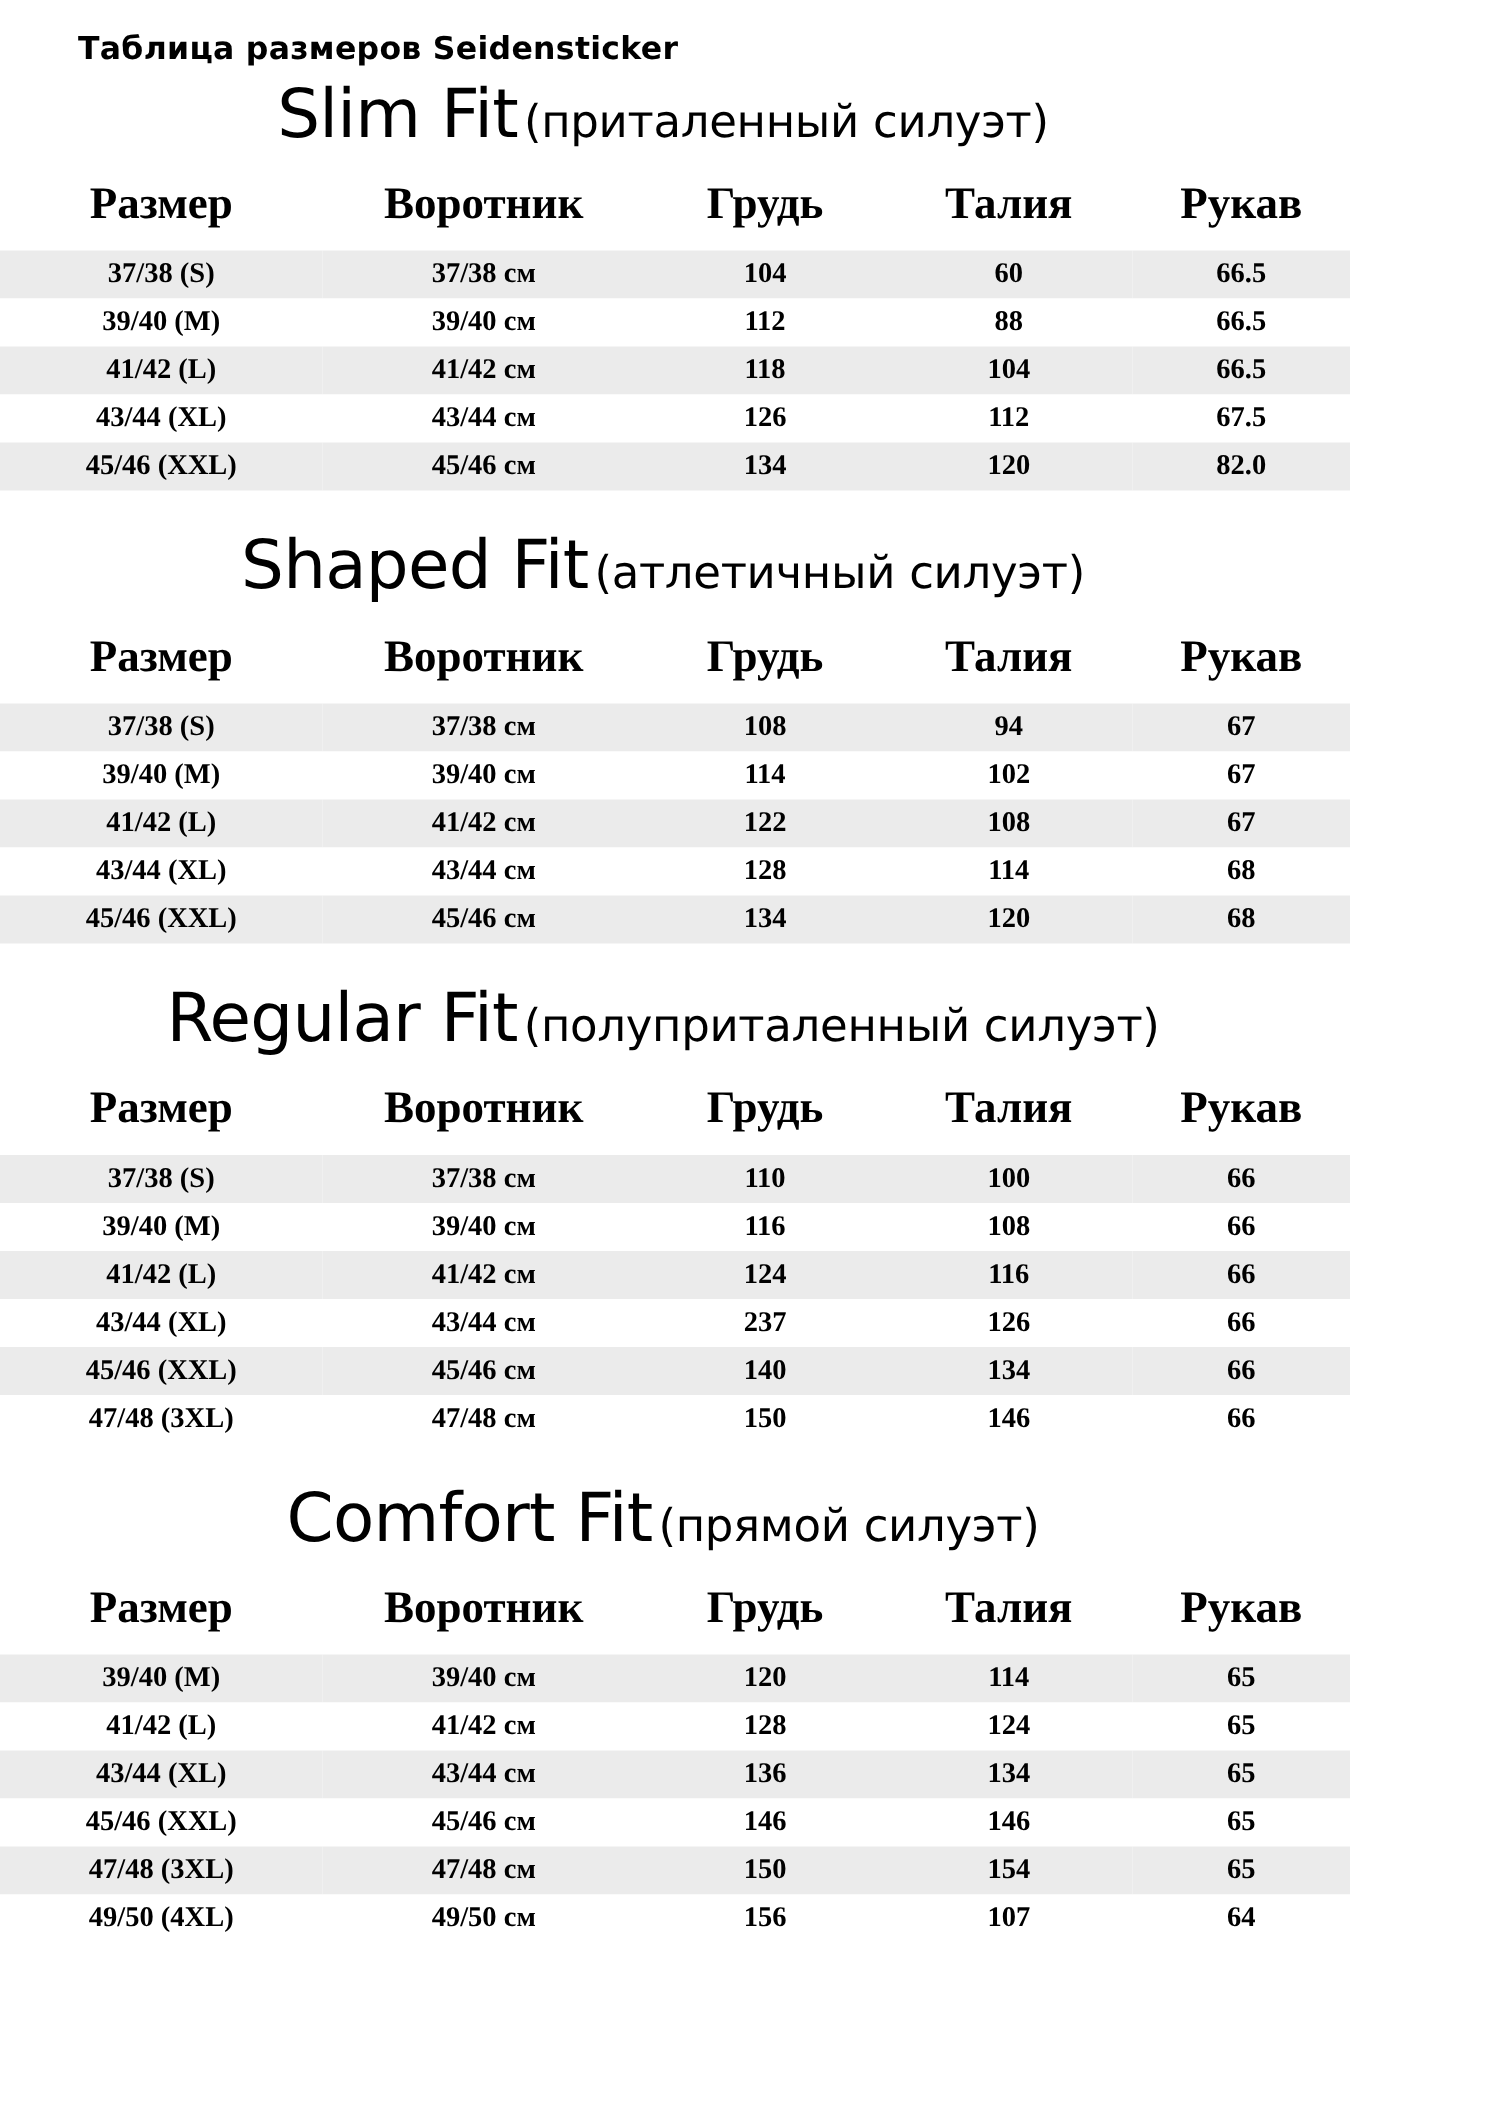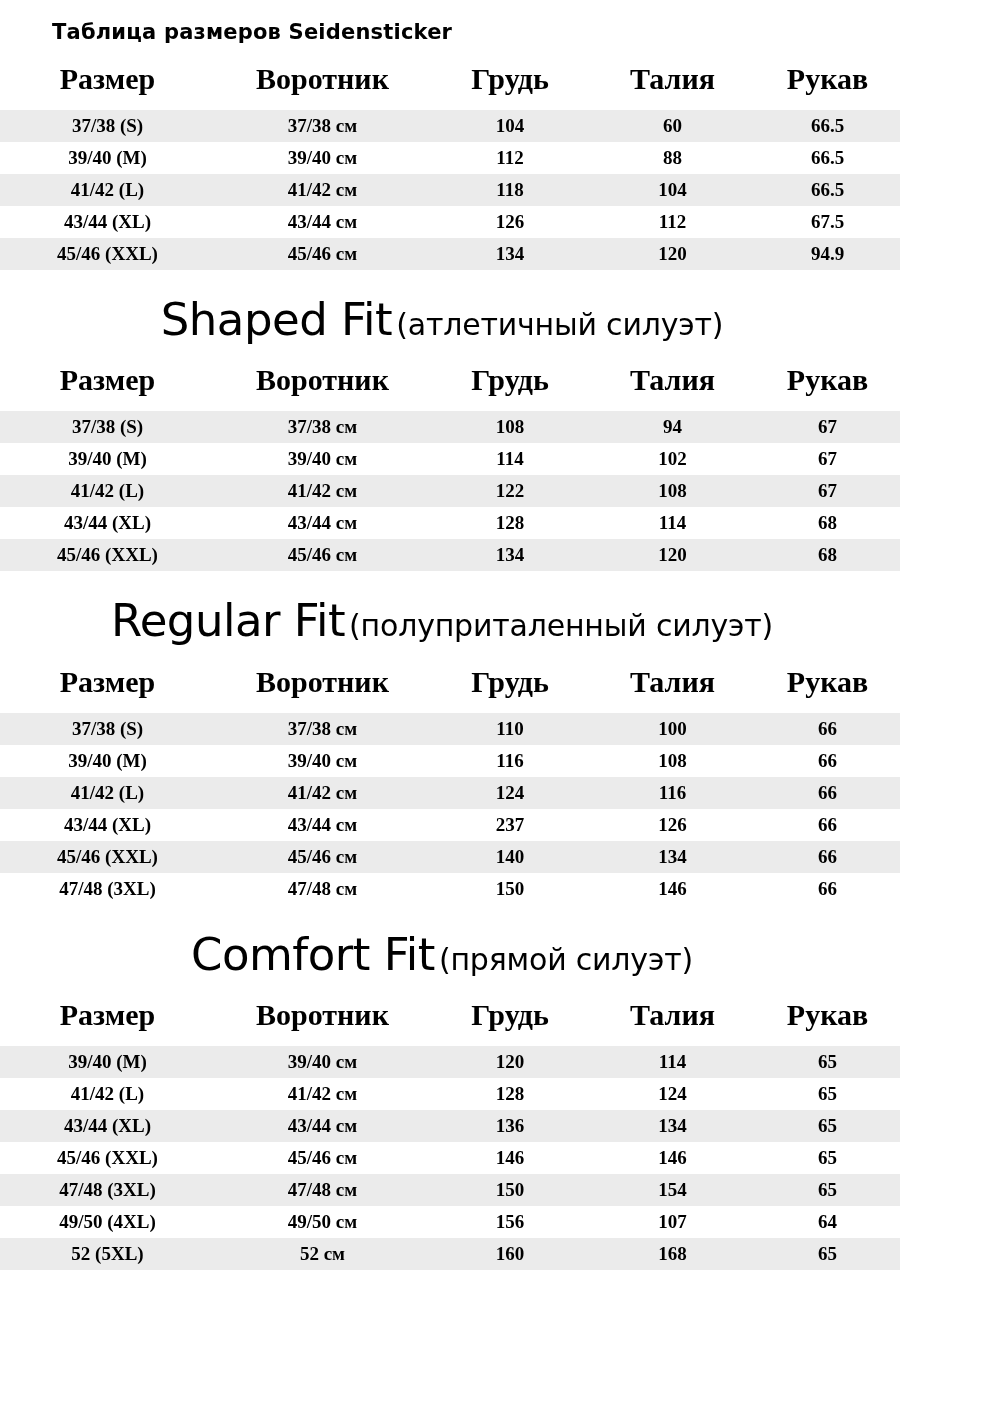--- a/index.html
+++ b/index.html
@@ -90,20 +90,21 @@
 </style>
 </head>
 <body>
 
 <div class="page">
 
   <div class="doc-title">Таблица размеров Seidensticker</div>
 
   <div id="sections-root">
       <div class="section">
+        <div class="section-heading"><span class="fit-name">Slim Fit</span> <span class="fit-desc">(приталенный силуэт)</span></div>
         <table class="size-table">
           <colgroup>
             <col class="c-size">
             <col class="c-collar">
             <col class="c-chest">
             <col class="c-waist">
             <col class="c-sleeve">
           </colgroup>
           <thead>
             <tr>
@@ -141,21 +142,21 @@
               <td>43/44 см</td>
               <td>126</td>
               <td>112</td>
               <td>67.5</td>
             </tr>
             <tr class="odd">
               <td>45/46 (XXL)</td>
               <td>45/46 см</td>
               <td>134</td>
               <td>120</td>
-              <td>94.9</td>
+              <td>82.0</td>
             </tr>
           </tbody>
         </table>
         <div class="spacer-sm"></div>
       </div>
       <div class="section">
         <div class="section-heading"><span class="fit-name">Shaped Fit</span> <span class="fit-desc">(атлетичный силуэт)</span></div>
         <table class="size-table">
           <colgroup>
             <col class="c-size">
@@ -334,26 +335,19 @@
               <td>154</td>
               <td>65</td>
             </tr>
             <tr class="even">
               <td>49/50 (4XL)</td>
               <td>49/50 см</td>
               <td>156</td>
               <td>107</td>
               <td>64</td>
             </tr>
-            <tr class="odd">
-              <td>52 (5XL)</td>
-              <td>52 см</td>
-              <td>160</td>
-              <td>168</td>
-              <td>65</td>
-            </tr>
           </tbody>
         </table>
         <div class="spacer-sm"></div>
       </div>
     </div>
 
 </div>
 
 </body></html>

